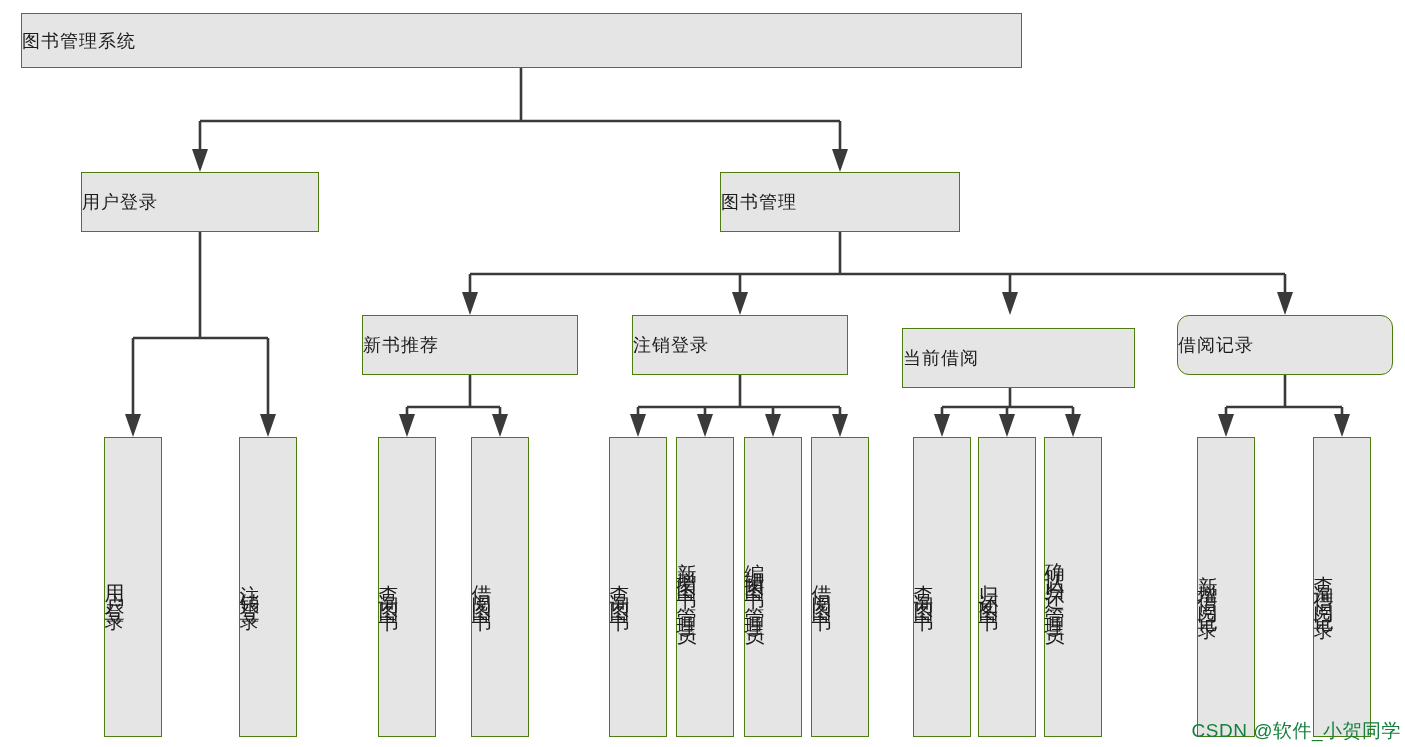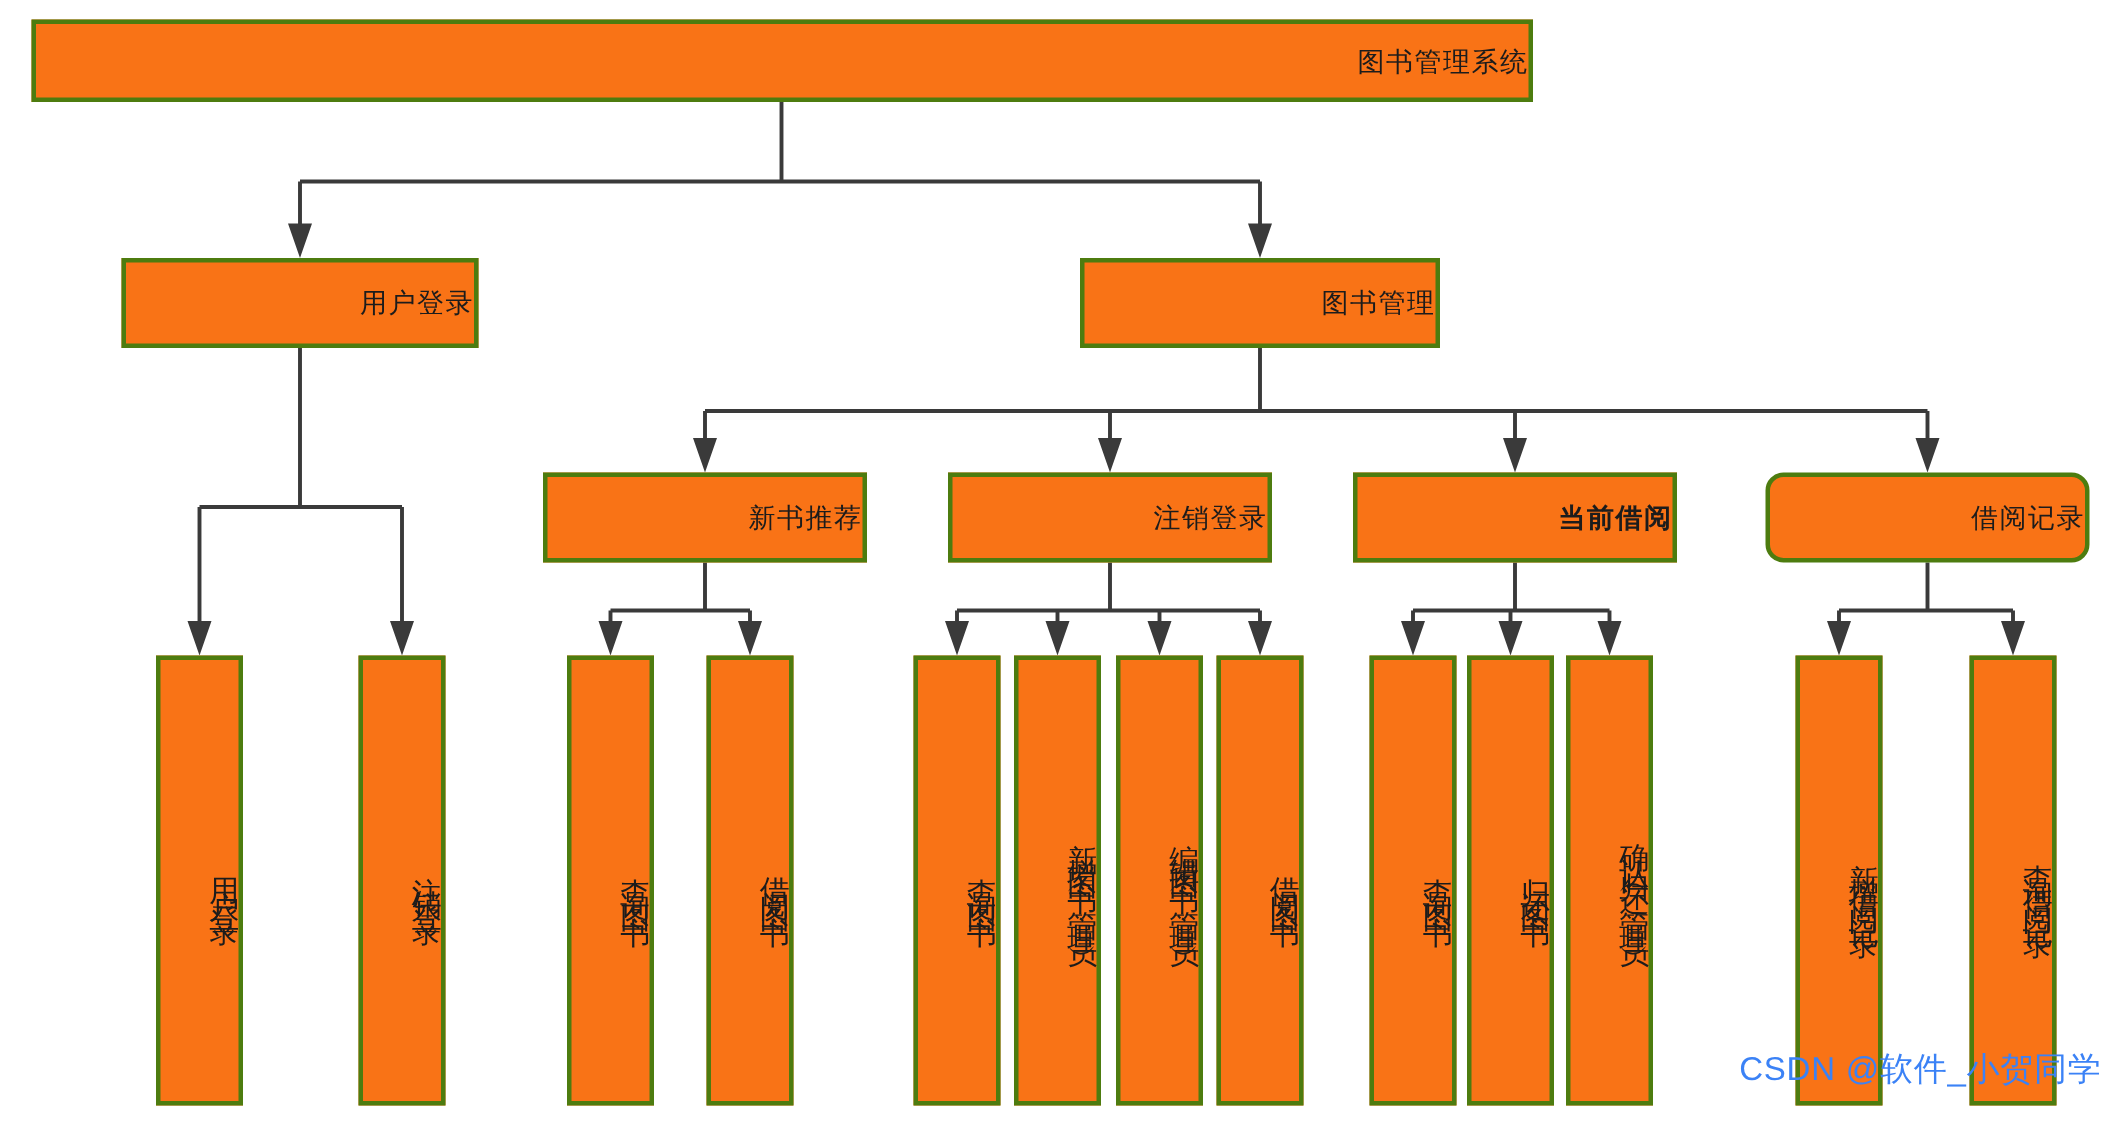--- a/index.html
+++ b/index.html
@@ -7,42 +7,42 @@
     position:relative;
     width:1405px;height:747px;
     background:#ffffff;
     font-family:"Liberation Sans","DejaVu Sans",sans-serif;
     overflow:hidden;
   }
   #connectors{position:absolute;left:0;top:0;width:1405px;height:747px;z-index:1;}
   .node{
     position:absolute;
     box-sizing:border-box;
-    border:3px solid #4d7c0f;
-    background:#f97316;
-    display:flex;align-items:center;justify-content:flex-end;
+    border:1px solid #4d7c0f;
+    background:#e5e5e5;
+    display:flex;align-items:center;justify-content:flex-start;
     color:#1c1c1c;
     z-index:2;
   }
   .hnode{font-size:18px;letter-spacing:1px;}
   .leaf{width:58px;top:437px;height:300px;}
   .vtext{
     writing-mode:vertical-rl;
     text-orientation:mixed;
     font-size:20px;
     line-height:1;
     letter-spacing:9px;
     white-space:nowrap;
     color:#1c1c1c;
   }
   #watermark{
     position:absolute;
-    right:4px;bottom:19px;
-    font-size:22px;
-    color:#3b82f6;
+    right:4px;bottom:3px;
+    font-size:19px;
+    color:#15803d;
     z-index:3;
     letter-spacing:0.5px;
   }
 </style>
 </head>
 <body>
 
 <div id="canvas">
 
   <svg id="connectors" viewBox="0 0 1405 747" xmlns="http://www.w3.org/2000/svg">
@@ -77,21 +77,21 @@
   <div class="node hnode" style="left:362px;top:315px;width:216px;height:60px;">
     <span>新书推荐</span>
   </div>
 
   <div class="node hnode" style="left:720px;top:172px;width:240px;height:60px;">
     <span>图书管理</span>
   </div>
   <div class="node hnode" style="left:632px;top:315px;width:216px;height:60px;">
     <span>注销登录</span>
   </div>
-  <div class="node hnode" style="left:902px;top:315px;width:216px;height:60px;font-weight:bold;">
+  <div class="node hnode" style="left:902px;top:328px;width:233px;height:60px;">
     <span>当前借阅</span>
   </div>
   <div class="node hnode" style="left:1177px;top:315px;width:216px;height:60px;border-radius:12px;">
     <span>借阅记录</span>
   </div>
 
   <div class="node leaf" style="left:104px;">
     <span class="vtext">用户登录</span>
   </div>
   <div class="node leaf" style="left:239px;">

